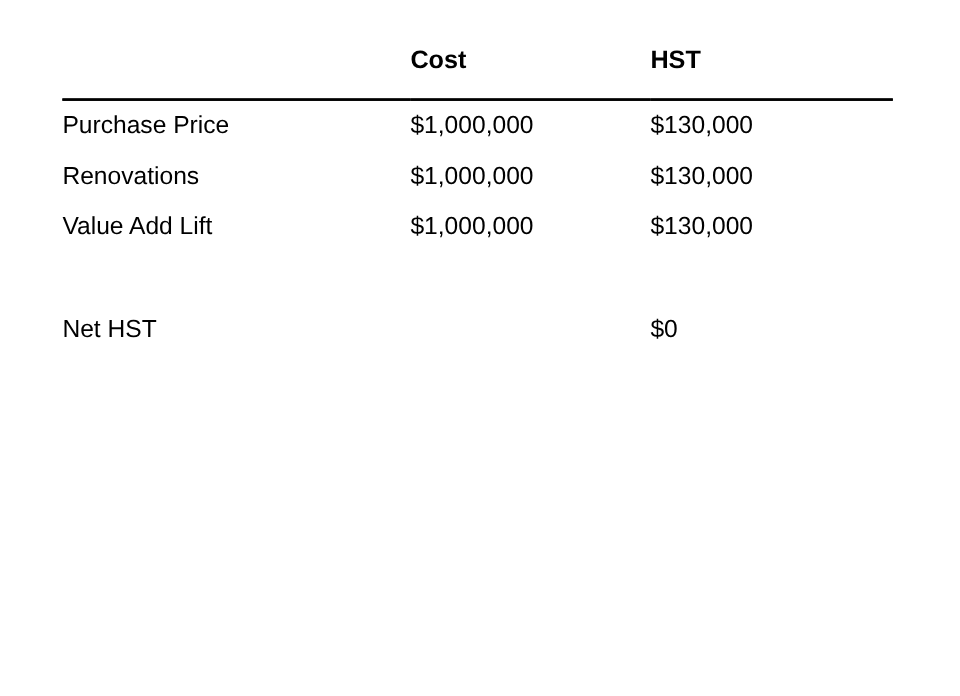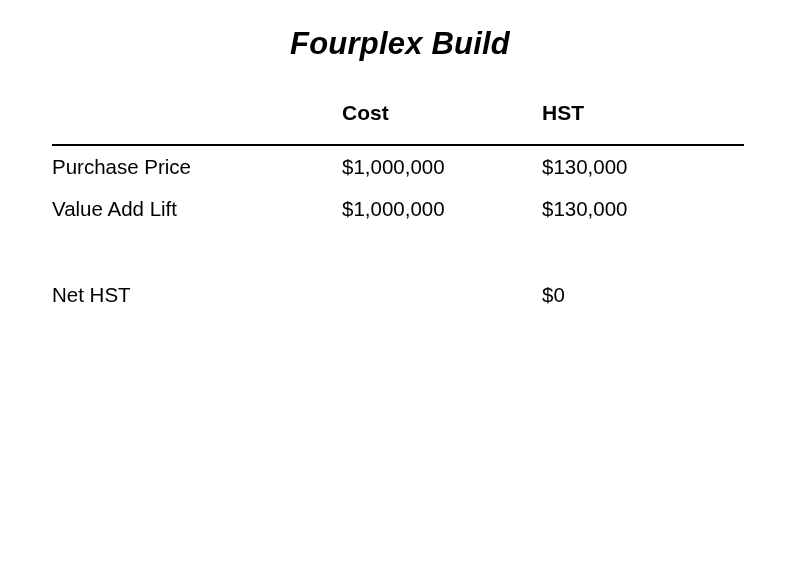--- a/index.html
+++ b/index.html
@@ -70,39 +70,43 @@
   }
   td.label { padding-right: 8px; margin-left: 28px; }
   td.cost, th.h-cost { }
   td.hst, th.h-hst { }
 </style>
 </head>
 <body>
 
 <div class="slide">
 
-  <div class="title">Fourplex Build</div>
 
   <div class="table-wrap">
     <table class="fin">
       <colgroup>
         <col class="c-label">
         <col class="c-cost">
         <col class="c-hst">
       </colgroup>
       <thead>
         <tr class="row-head rule-under-head">
           <th class="h-label"></th>
           <th class="h-cost">Cost</th>
           <th class="h-hst">HST</th>
         </tr>
       </thead>
       <tbody>
         <tr>
           <td class="label">Purchase Price</td>
+          <td class="cost">$1,000,000</td>
+          <td class="hst">$130,000</td>
+        </tr>
+        <tr>
+          <td class="label">Renovations</td>
           <td class="cost">$1,000,000</td>
           <td class="hst">$130,000</td>
         </tr>
         <tr>
           <td class="label">Value Add Lift</td>
           <td class="cost">$1,000,000</td>
           <td class="hst">$130,000</td>
         </tr>
         <tr class="spacer">
           <td></td>

